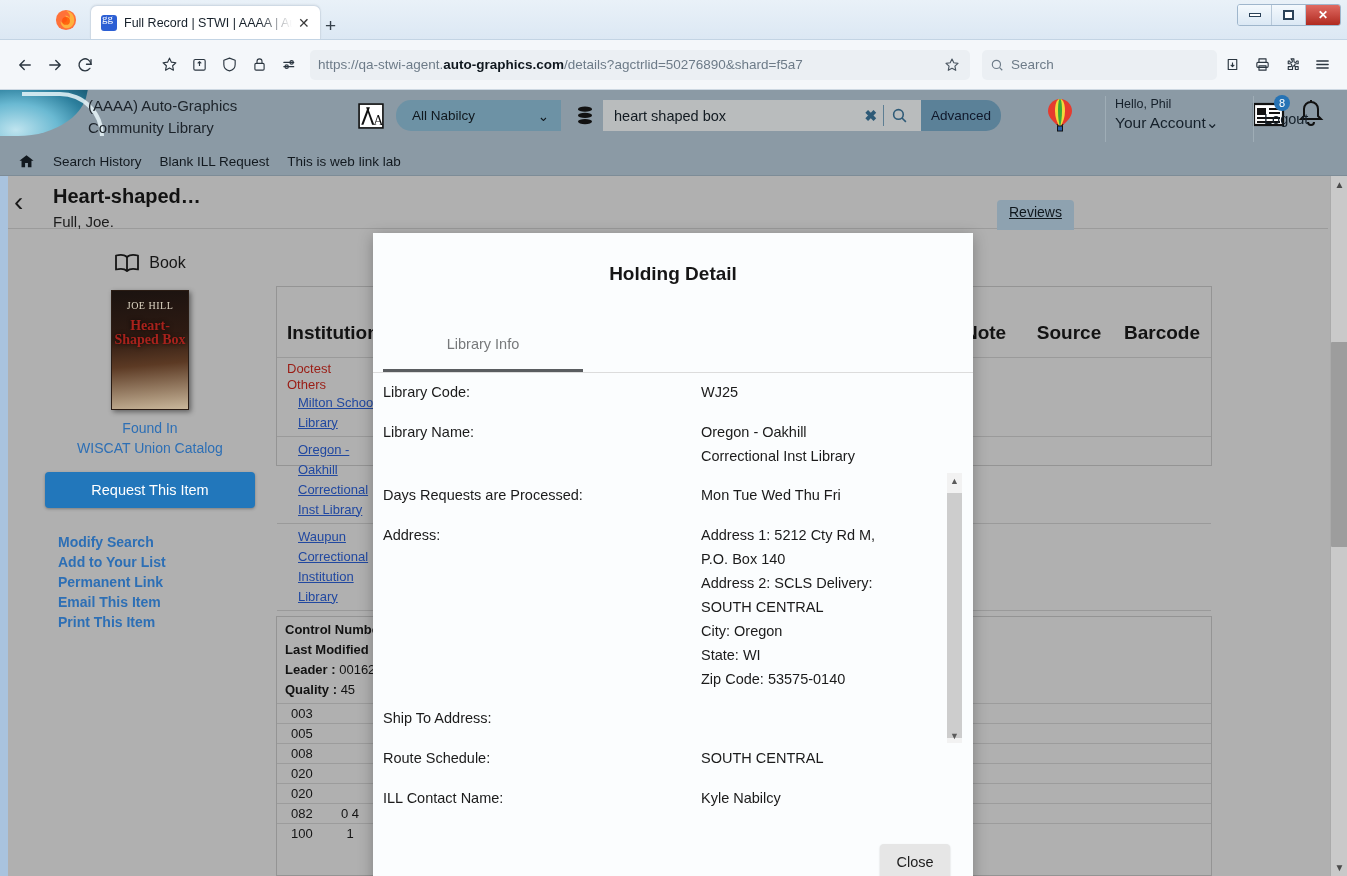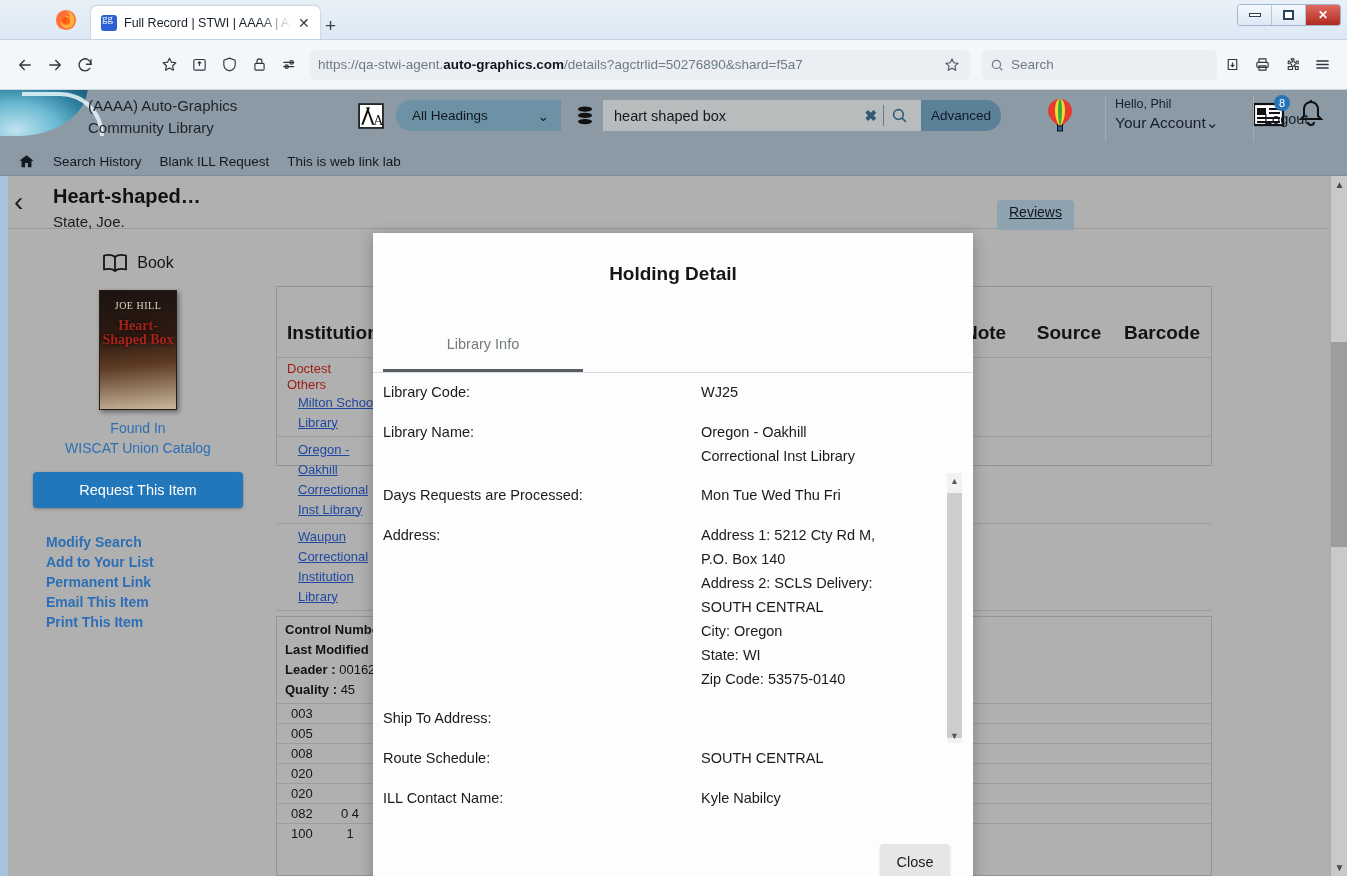--- a/index.html
+++ b/index.html
@@ -205,21 +205,21 @@
   }
   #record-author { position:absolute; left:45px; top:37px; font-size:15px; color:#1b1b1b; }
   #reviews-tab {
     position:absolute; left:953px; top:24px; height:30px;
     background:#8ea2b0; border-radius:4px 4px 0 0; padding:4px 12px;
     font-size:14px; color:#0f171d; text-decoration:underline; cursor:pointer;
     overflow:hidden; white-space:nowrap;margin-left:36px;
   }
 
   
-  #record-sidebar { position:absolute; left:8px; top:54px; width:260px; }
+  #record-sidebar { position:absolute; left:20px; top:54px; width:260px; }
   #format-line {
     display:flex; align-items:center; justify-content:center; gap:9px;
     font-size:16px; color:#161616; margin-top:22px;
   }
   #cover-image {
     width:78px; height:120px; margin:16px auto 0; display:block;
     background:linear-gradient(175deg,#1b1310 0%,#2d1a12 38%,#5c3a24 62%,#c9b79b 100%);
     border:1px solid #2a1c14; box-shadow:2px 2px 5px rgba(0,0,0,.45);
     position:relative; overflow:hidden;
   }
@@ -480,21 +480,21 @@
   </div>
 
   <svg id="translate-icon" viewBox="0 0 24 24">
     <rect x="1" y="1" width="22" height="22" fill="#fff" stroke="#111" stroke-width="1.5"></rect>
     <path d="M3 20 L9 4 L11 4 L5 20 Z" fill="#111"></path>
     <path d="M9 4 L15 20 L13 20 L7.5 4 Z" fill="#111"></path>
     <text x="14" y="20" font-family="Liberation Serif, serif" font-size="13" fill="#111">A</text>
   </svg>
 
   <div id="scope-select">
-    <span>All Headings</span>
+    <span>All Nabilcy</span>
     <span>⌄</span>
   </div>
 
   <div id="db-icon">
     <svg width="18" height="20" viewBox="0 0 18 20">
       <ellipse cx="9" cy="3.2" rx="7" ry="2.6" fill="#111"></ellipse>
       <ellipse cx="9" cy="9.4" rx="7" ry="2.6" fill="#111"></ellipse>
       <ellipse cx="9" cy="15.6" rx="7" ry="2.6" fill="#111"></ellipse>
     </svg>
   </div>
@@ -550,21 +550,21 @@
     <span class="subnav-link">Blank ILL Request</span>
     <span class="subnav-link">This is web link lab</span>
   </div>
 
   <div id="page-body">
     <div id="page-accent-left"></div>
 
     <div id="record-head">
       <div id="back-chevron">‹</div>
       <div id="record-title">Heart-shaped…</div>
-      <div id="record-author">State, Joe.</div>
+      <div id="record-author">Full, Joe.</div>
       <div id="reviews-tab">Reviews</div>
     </div>
 
     <div id="record-sidebar">
       <div id="format-line">
         <svg width="26" height="22" viewBox="0 0 26 22" fill="none" stroke="#161616" stroke-width="1.8" stroke-linejoin="round">
           <path d="M13 5C10.5 2.5 6 2.5 2 3.5v14c4-1 8.5-1 11 1.5 2.5-2.5 7-2.5 11-1.5v-14c-4-1-8.5-1-11 1.5z"></path>
           <path d="M13 5v14"></path>
         </svg>
         <span>Book</span>

